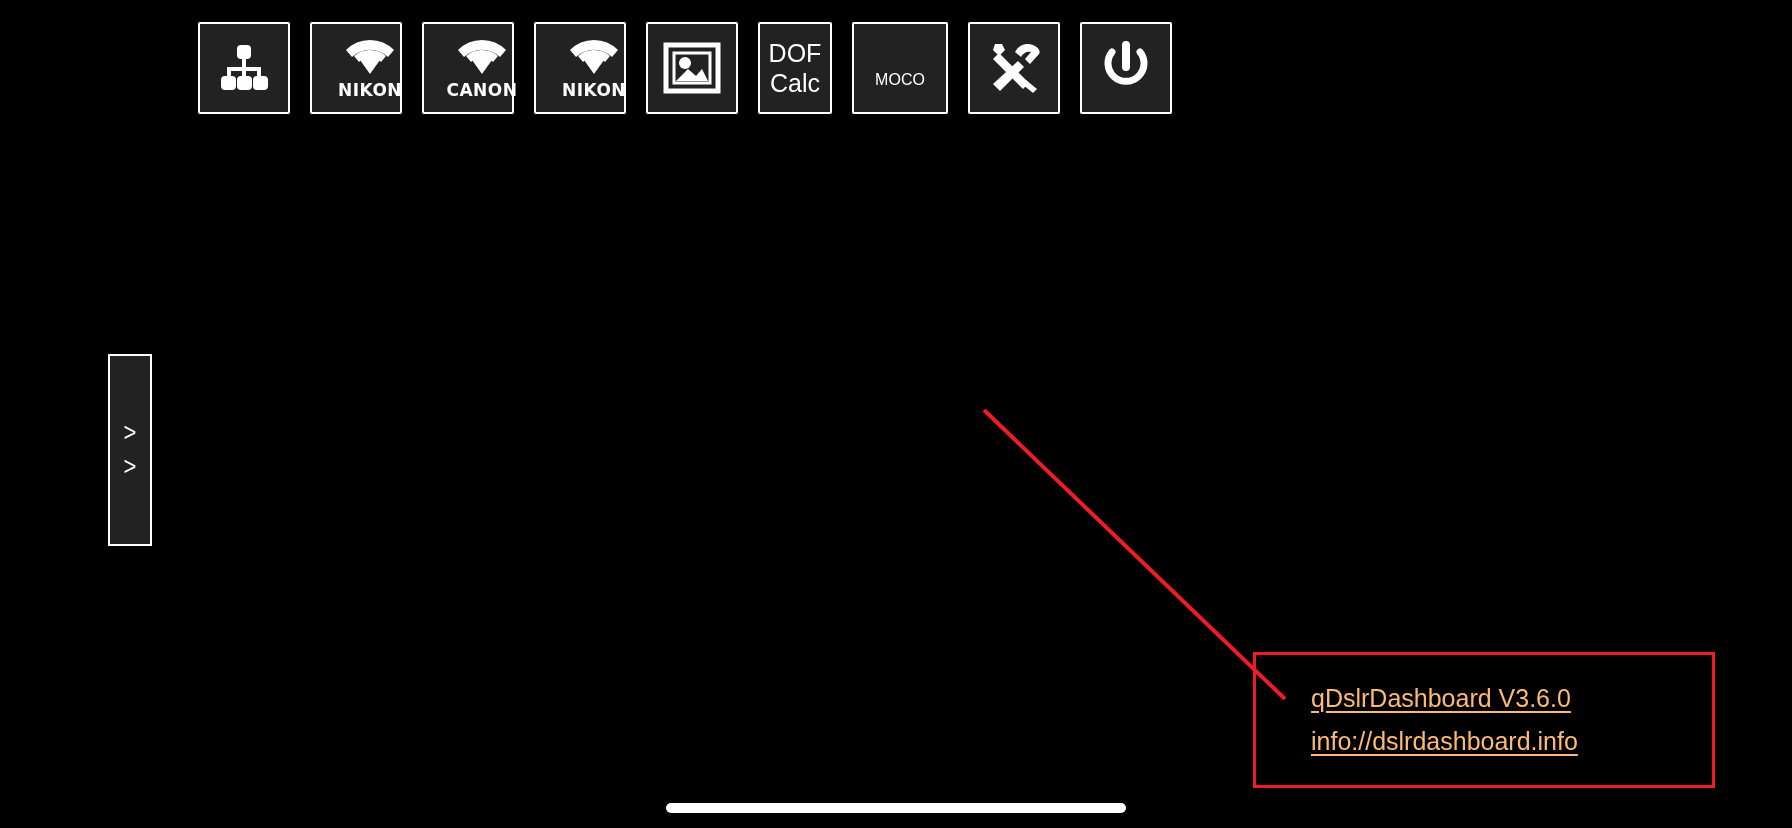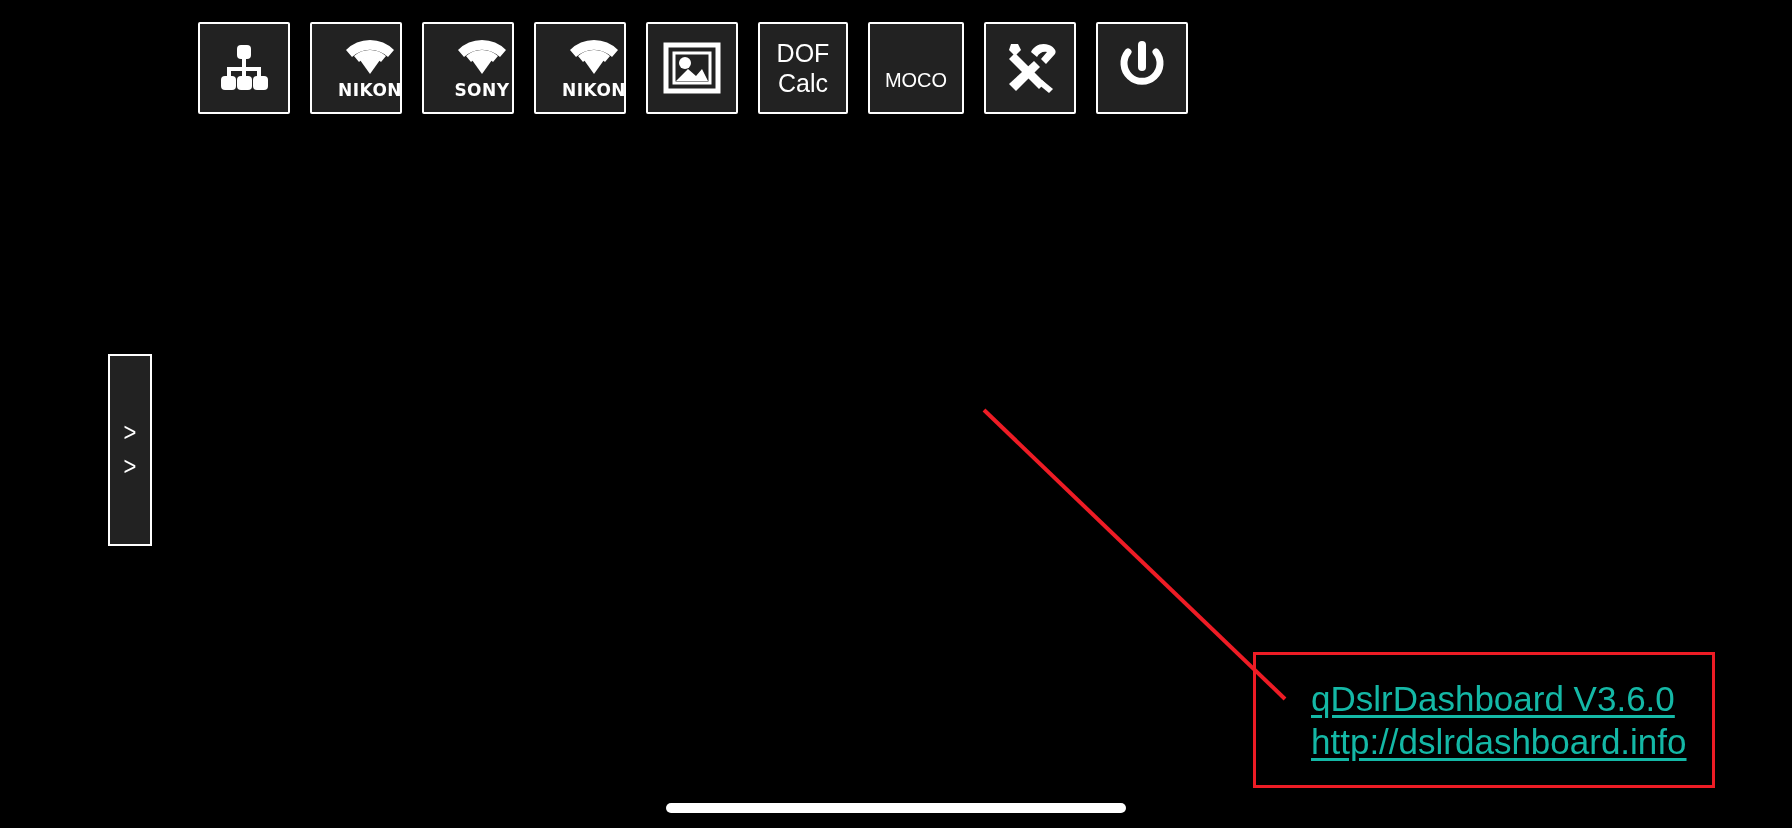--- a/index.html
+++ b/index.html
@@ -46,32 +46,32 @@
     display: flex;
     align-items: center;
     justify-content: center;
     flex-direction: column;
     color: #ffffff;
     cursor: pointer;
     user-select: none;
     padding: 0;
   }
   .tool-button.sq  { width: 92px; }
-  .tool-button.txt { width: 90px; }
+  .tool-button.txt { width: 74px; }
   .tool-button.wide{ width: 96px; }
 
   .btn-label {
     font-size: 25px;
     line-height: 30px;
     color: #ffffff;
     text-align: center;
     white-space: pre-line;
     letter-spacing: 0px;
   }
-  .btn-label.small { font-size: 20px; margin-top: 24px; }
+  .btn-label.small { font-size: 16px; margin-top: 24px; }
 
   .icon-wrap {
     width: 62px;
     height: 62px;
     display: flex;
     align-items: center;
     justify-content: center;
   }
   .icon-wrap svg { display: block; }
 
@@ -139,22 +139,22 @@
     box-sizing: border-box;
     border: 3px solid #ee1c25;
     background: transparent;
     display: flex;
     flex-direction: column;
     align-items: flex-start;
     justify-content: center;
     padding-left: 55px;
   }
   .annotation-link {
-    color: #14b8a6;
-    font-size: 35px;
+    color: #fdba74;
+    font-size: 25px;
     line-height: 43px;
     text-decoration: underline;
     text-underline-offset: 4px;
     white-space: nowrap;
     cursor: pointer;
   }
 
   
   #home-indicator {
     position: absolute;
@@ -205,21 +205,21 @@
 
     <div class="tool-button sq">
       <span class="brand-icon">
         <span>
           <svg width="52" height="38" viewBox="0 0 52 38">
             <path d="M26 36 L16 22 A16 16 0 0 1 36 22 Z" fill="#ffffff"></path>
             <path d="M26 2 A34 34 0 0 0 2 12 L8 19 A26 26 0 0 1 44 19 L50 12 A34 34 0 0 0 26 2 Z" fill="#ffffff"></path>
             <path d="M26 12 A23 23 0 0 0 10 18 L15 24 A16 16 0 0 1 37 24 L42 18 A23 23 0 0 0 26 12 Z" fill="#ffffff"></path>
           </svg>
         </span>
-        <span class="brand-word">SONY</span>
+        <span class="brand-word">CANON</span>
       </span>
     </div>
 
     <div class="tool-button sq">
       <span class="brand-icon">
         <span>
           <svg width="52" height="38" viewBox="0 0 52 38">
             <path d="M26 36 L16 22 A16 16 0 0 1 36 22 Z" fill="#ffffff"></path>
             <path d="M26 2 A34 34 0 0 0 2 12 L8 19 A26 26 0 0 1 44 19 L50 12 A34 34 0 0 0 26 2 Z" fill="#ffffff"></path>
             <path d="M26 12 A23 23 0 0 0 10 18 L15 24 A16 16 0 0 1 37 24 L42 18 A23 23 0 0 0 26 12 Z" fill="#ffffff"></path>
@@ -283,18 +283,18 @@
     <span class="chevron">&gt;</span>
     <span class="chevron">&gt;</span>
   </div>
 
   <svg id="annotation-line">
     <line x1="984" y1="410" x2="1285" y2="699" stroke="#ee1c25" stroke-width="4"></line>
   </svg>
 
   <div id="annotation-box">
     <span class="annotation-link">qDslrDashboard V3.6.0</span>
-    <span class="annotation-link">http://dslrdashboard.info</span>
+    <span class="annotation-link">info://dslrdashboard.info</span>
   </div>
 
   <div id="home-indicator"></div>
 
 </div>
 
 </body></html>

